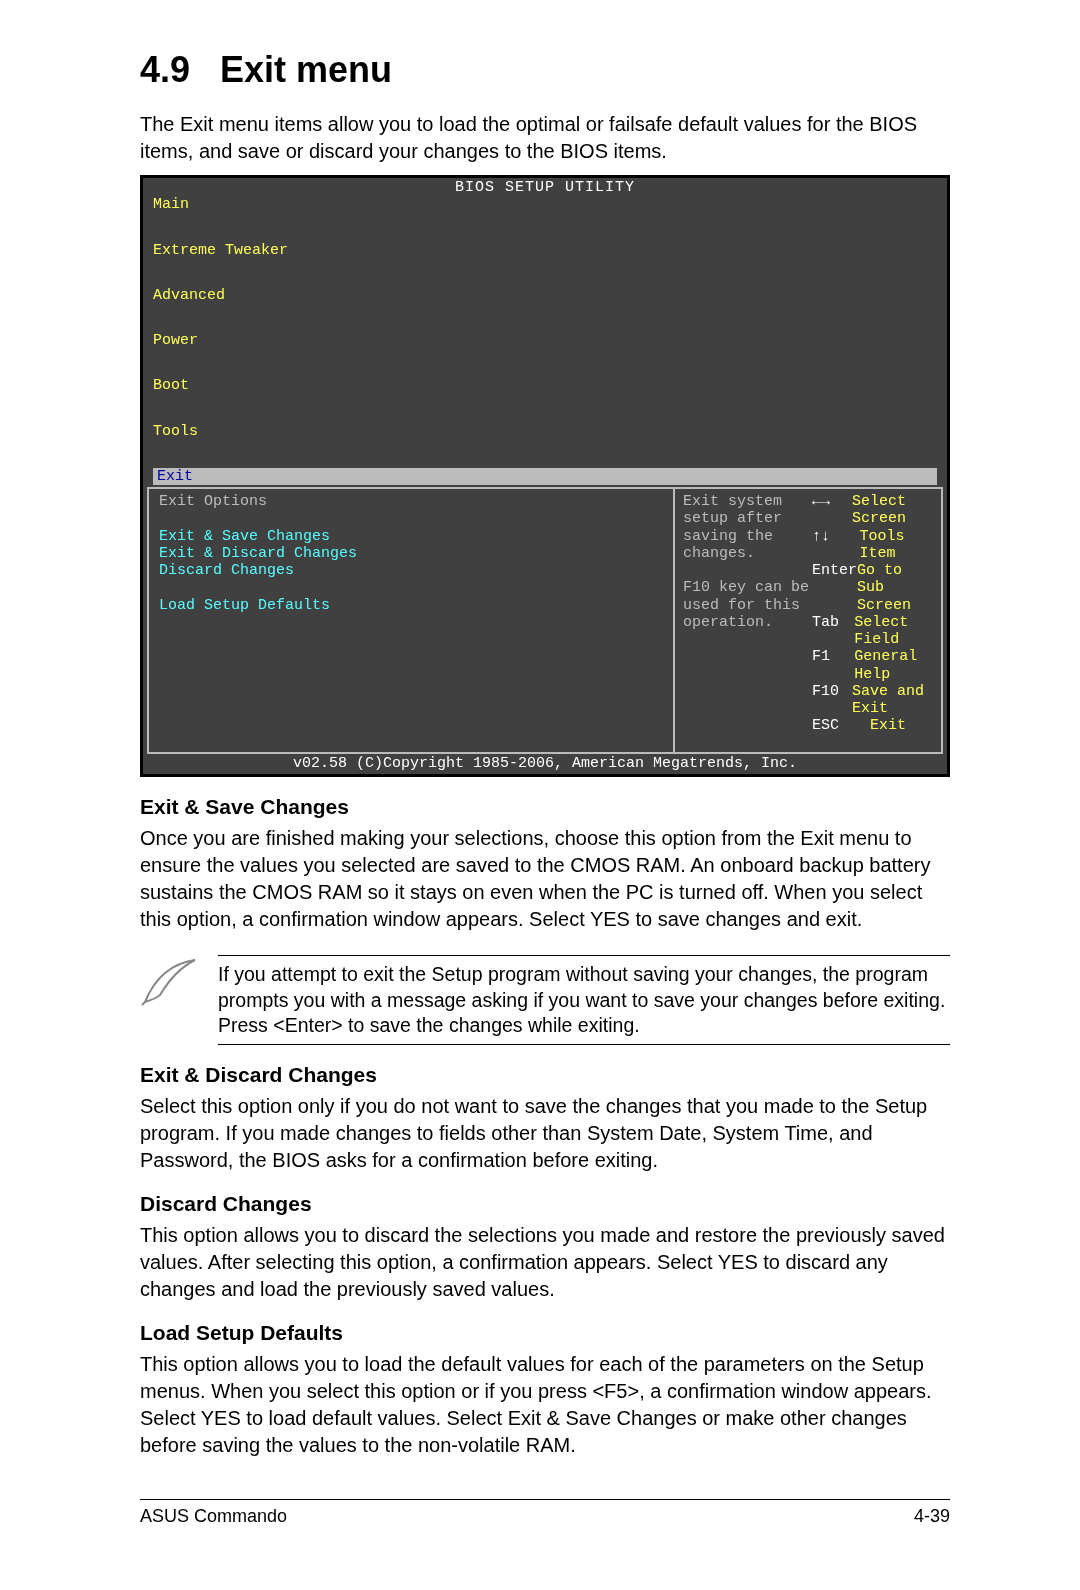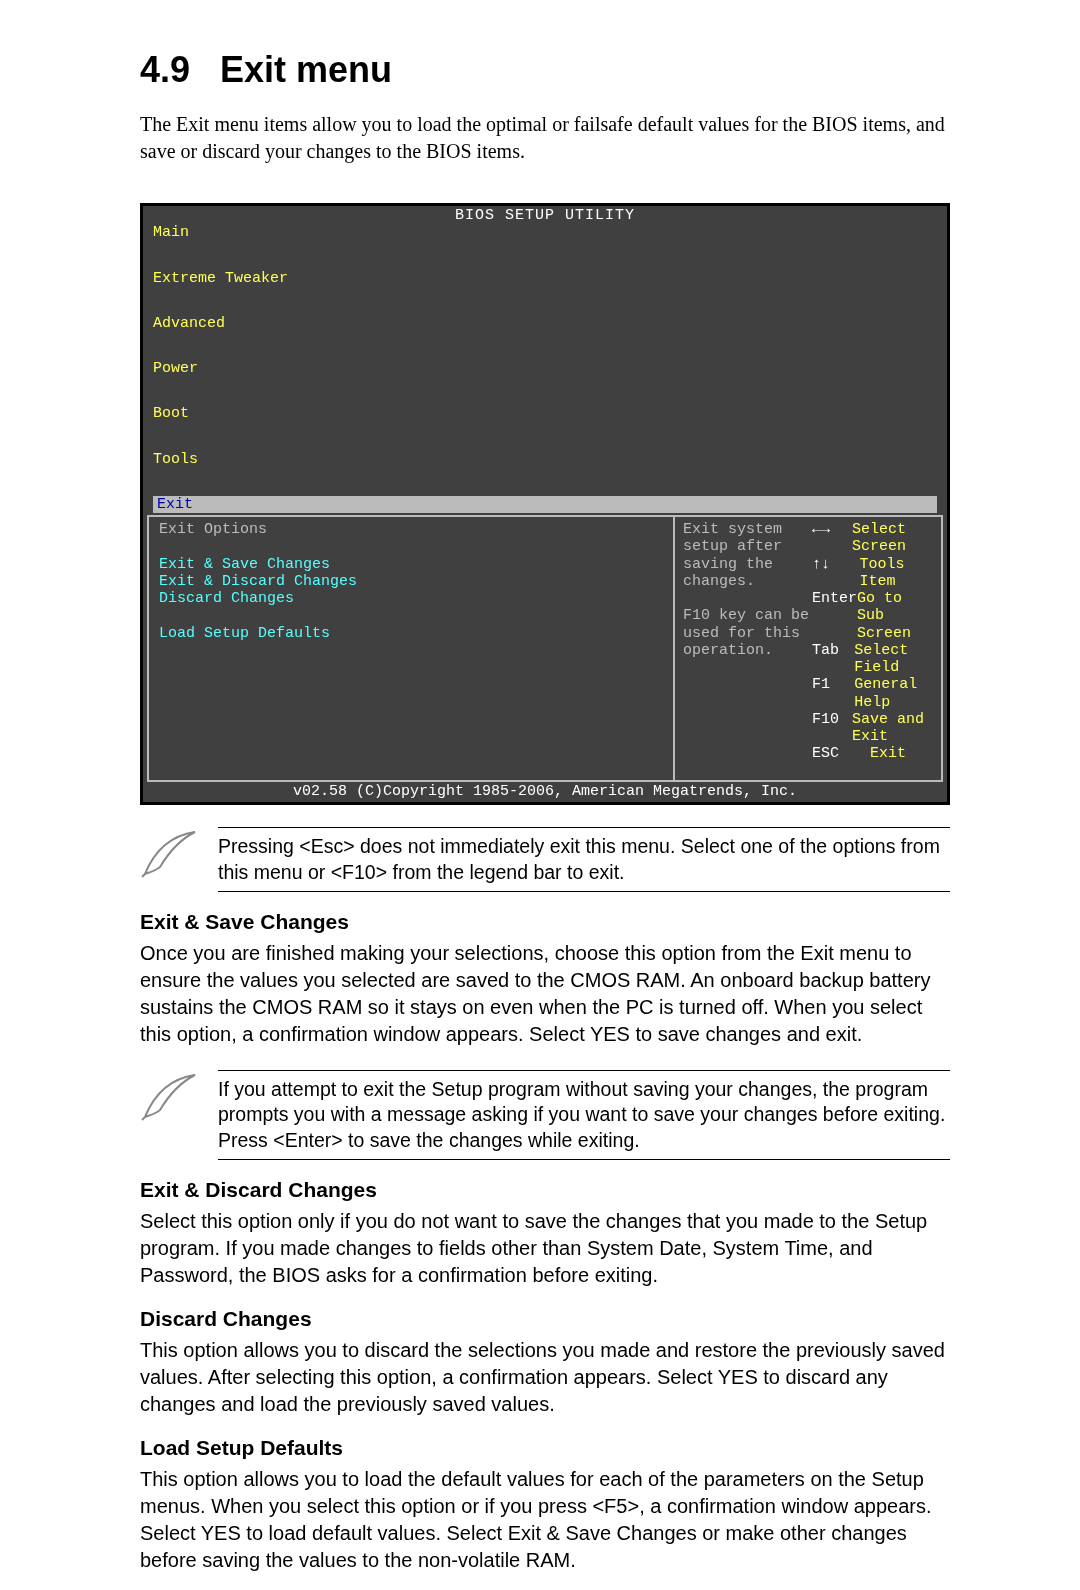--- a/index.html
+++ b/index.html
@@ -14,22 +14,21 @@
   }
   .heading {
     font-size: 36px;
     font-weight: bold;
     margin-bottom: 20px;
   }
   .heading .num { margin-right: 30px; }
   .intro {
     font-size: 20px;
     line-height: 1.35;
-    margin-bottom: 38px;
-    font-family: Liberation Serif, serif;
+    margin-bottom: 10px;
   }
   .bios {
     border: 3px solid #000;
     background: #404040;
     font-family: "Courier New", monospace;
     font-size: 15px;
     line-height: 1.15;
   }
   .bios-title {
     color: #fff;
@@ -192,28 +191,20 @@
           <div class="row">
               <span class="key">ESC</span>
               <span>Exit</span>
             </div>
         </div>
       </div>
     </div>
     <div class="bios-footer">v02.58 (C)Copyright 1985-2006, American Megatrends, Inc.</div>
   </div>
 
-  <div class="note">
-    <div class="note-icon">
-      <svg viewBox="0 0 60 52">
-          <path d="M5 47 Q 20 10 55 5 Q 35 15 20 40 Q 15 44 5 47 Z M5 47 L2 50" fill="none" stroke="#888" stroke-width="2"></path>
-        </svg>
-    </div>
-    <div class="note-text">Pressing &lt;Esc&gt; does not immediately exit this menu. Select one of the options from this menu or &lt;F10&gt; from the legend bar to exit.</div>
-  </div>
 
   <div class="subhead">Exit &amp; Save Changes</div>
   <div class="para">Once you are finished making your selections, choose this option from the Exit menu to ensure the values you selected are saved to the CMOS RAM. An onboard backup battery sustains the CMOS RAM so it stays on even when the PC is turned off. When you select this option, a confirmation window appears. Select YES to save changes and exit.</div>
 
   <div class="note">
     <div class="note-icon">
       <svg viewBox="0 0 60 52">
           <path d="M5 47 Q 20 10 55 5 Q 35 15 20 40 Q 15 44 5 47 Z M5 47 L2 50" fill="none" stroke="#888" stroke-width="2"></path>
         </svg>
     </div>

